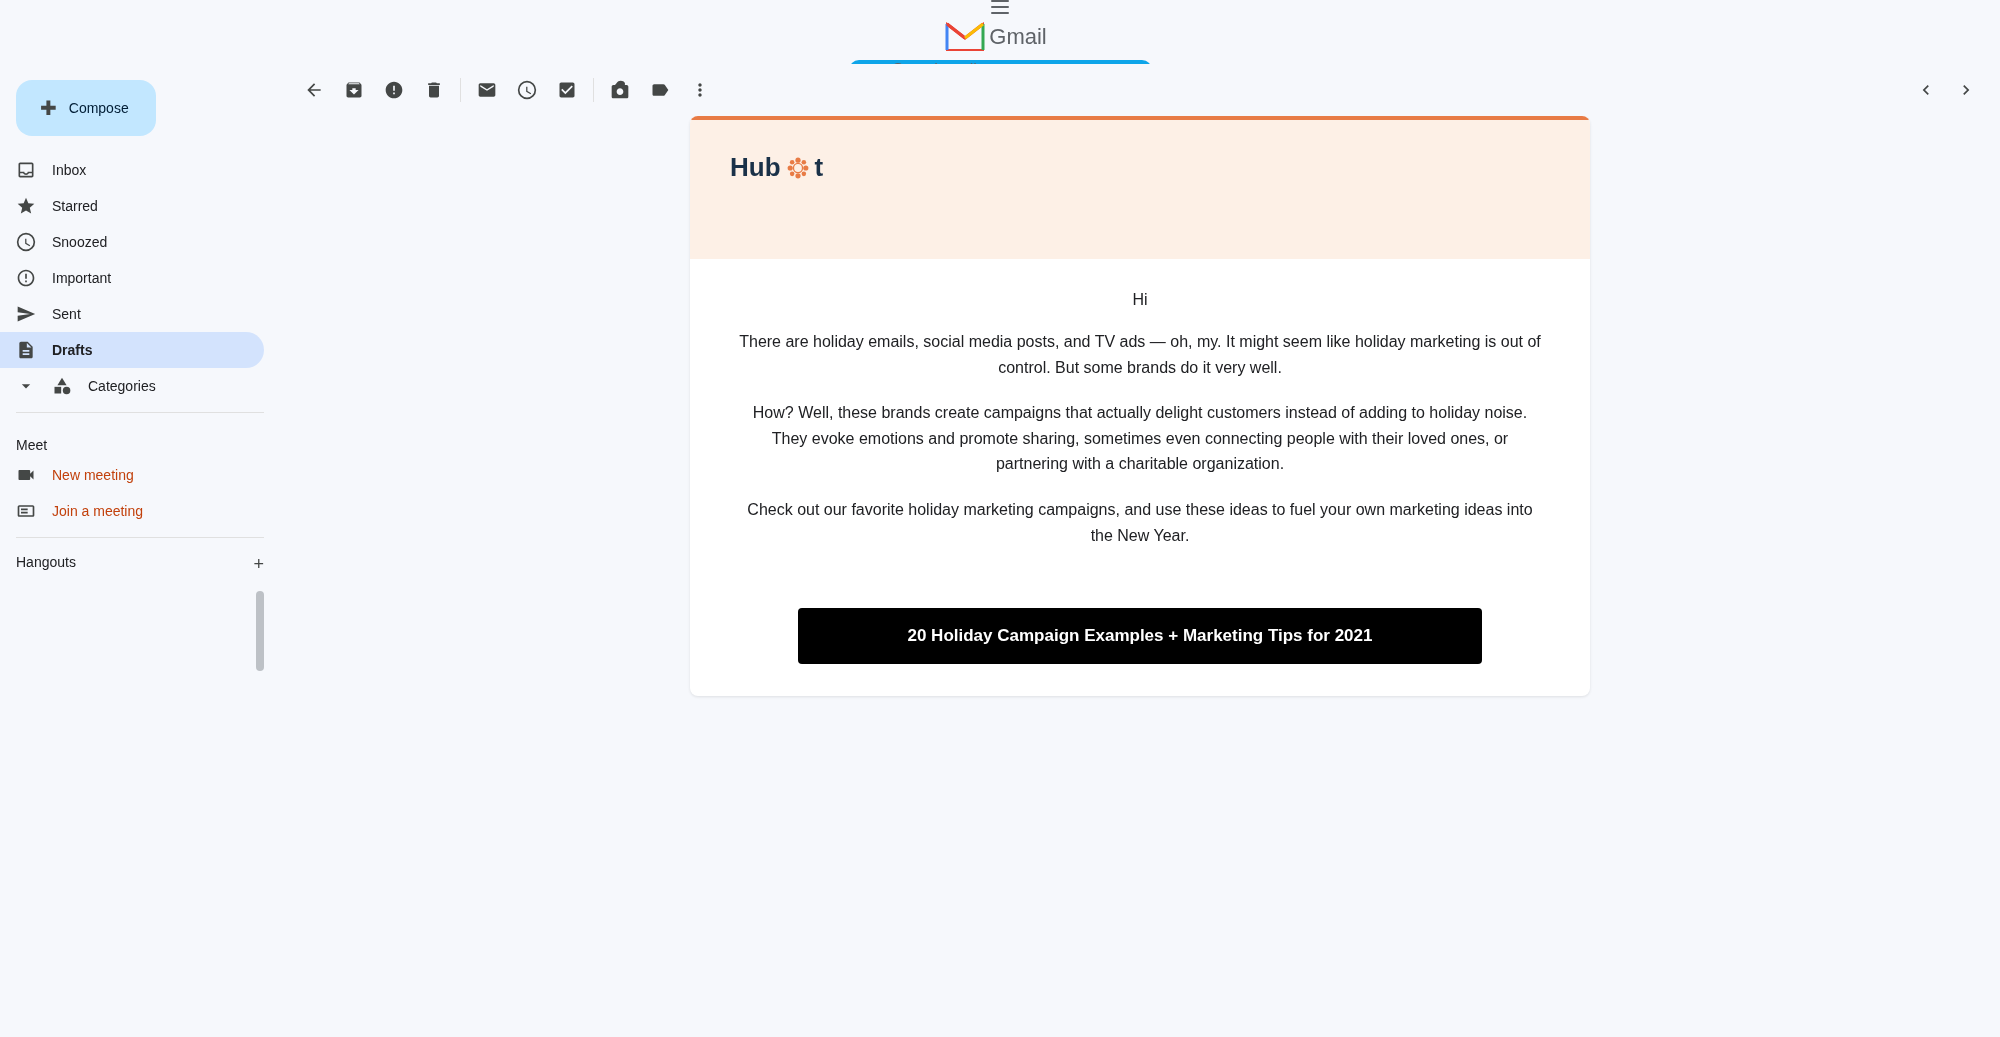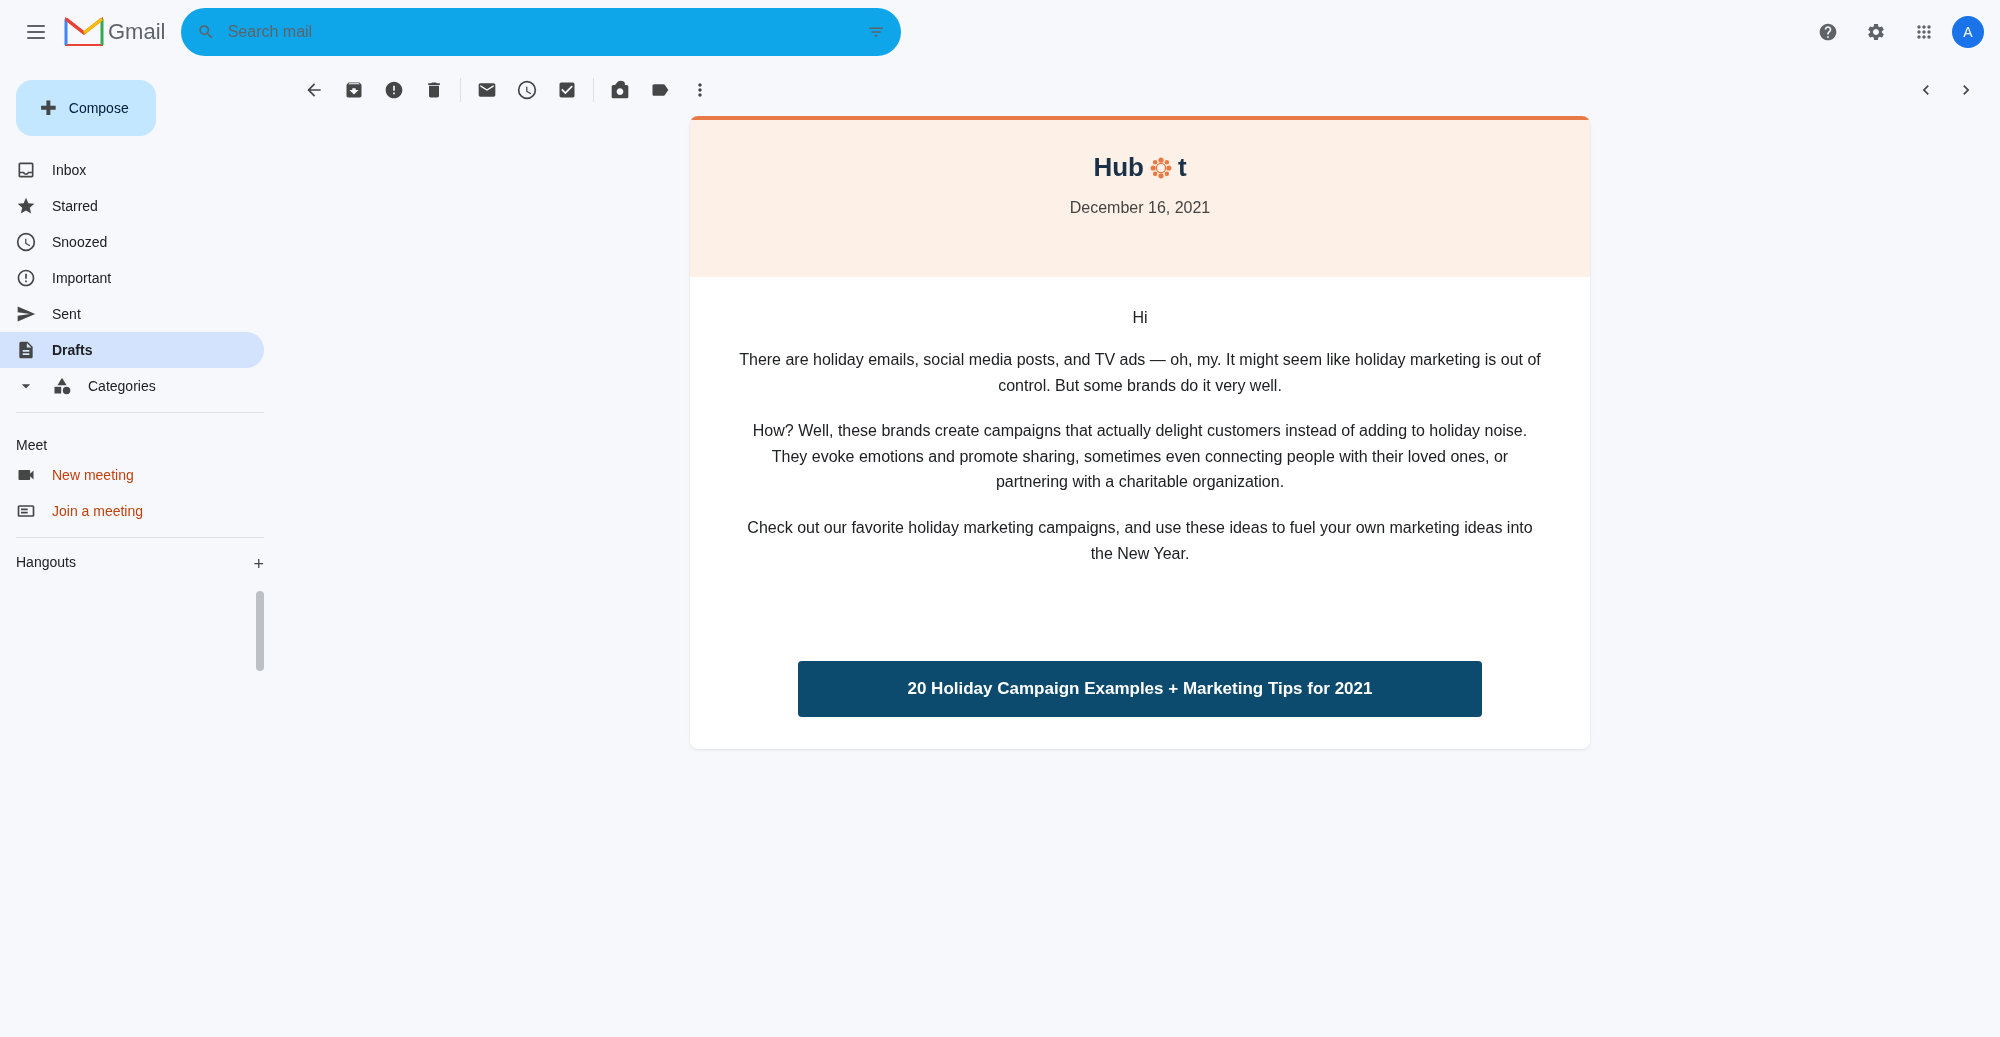--- a/index.html
+++ b/index.html
@@ -15,20 +15,21 @@
 
     
     .topbar {
       height: 64px;
       background: #f6f8fc;
       display: flex;
       align-items: center;
       padding: 0 16px;
       gap: 8px;
       flex-shrink: 0;
+      flex-direction: column;
     }
     .menu-icon-btn {
       width: 40px; height: 40px;
       display: flex; align-items: center; justify-content: center;
       border-radius: 50%; cursor: pointer;
       border: none; background: none;
     }
     .gmail-logo {
       display: flex; align-items: center; gap: 4px;
       margin-right: 8px;
@@ -251,21 +252,20 @@
     .hubspot-header {
       background: #fdf0e6;
       border-top: 4px solid #e87b45;
       text-align: center;
       padding: 32px 40px 60px 40px;
       position: relative;
     }
     .hubspot-logo {
       display: flex;
       align-items: center;
-      justify-content: center;
       gap: 4px;
       margin-bottom: 16px;
     }
     .hubspot-logo-text {
       font-size: 26px;
       font-weight: 700;
       color: #1a3148;
     }
     .newsletter-title {
       font-size: 68px;
@@ -296,31 +296,30 @@
       line-height: 1.6;
       margin-bottom: 20px;
     }
 
     
     .cta-container {
       text-align: center;
       padding: 8px 48px 32px 48px;
     }
     .cta-button {
-      background: #0c4a6e;
+      background: #000000;
       color: white;
       border: none;
       border-radius: 4px;
       padding: 18px 36px;
       font-size: 17px;
       font-weight: 700;
       cursor: pointer;
       display: inline-block;
       width: 85%;
-      margin-top: 35px;
     }
 
     
     .email-content::-webkit-scrollbar { width: 8px; }
     .email-content::-webkit-scrollbar-track { background: #f1f1f1; }
     .email-content::-webkit-scrollbar-thumb { background: #bdc1c6; border-radius: 4px; }
   </style>
 </head>
 <body>
 
@@ -570,21 +569,20 @@
               <circle cx="8" cy="20" r="4" fill="#e87b45"></circle>
               <circle cx="32" cy="20" r="4" fill="#e87b45"></circle>
               <circle cx="11" cy="11" r="3.5" fill="#e87b45"></circle>
               <circle cx="29" cy="11" r="3.5" fill="#e87b45"></circle>
               <circle cx="11" cy="29" r="3.5" fill="#e87b45"></circle>
               <circle cx="29" cy="29" r="3.5" fill="#e87b45"></circle>
               <circle cx="20" cy="20" r="6" fill="#fdf0e6"></circle>
             </svg>
             <span class="hubspot-logo-text">t</span>
           </div>
-          <div class="newsletter-date">December 16, 2021</div>
         </div>
 
         <div class="email-body-text">
           <p class="email-greeting">Hi</p>
           <p class="email-paragraph">There are holiday emails, social media posts, and TV ads — oh, my. It might seem like holiday marketing is out of control. But some brands do it very well.</p>
           <p class="email-paragraph">How? Well, these brands create campaigns that actually delight customers instead of adding to holiday noise. They evoke emotions and promote sharing, sometimes even connecting people with their loved ones, or partnering with a charitable organization.</p>
           <p class="email-paragraph">Check out our favorite holiday marketing campaigns, and use these ideas to fuel your own marketing ideas into the New Year.</p>
         </div>
 
         <div class="cta-container">

